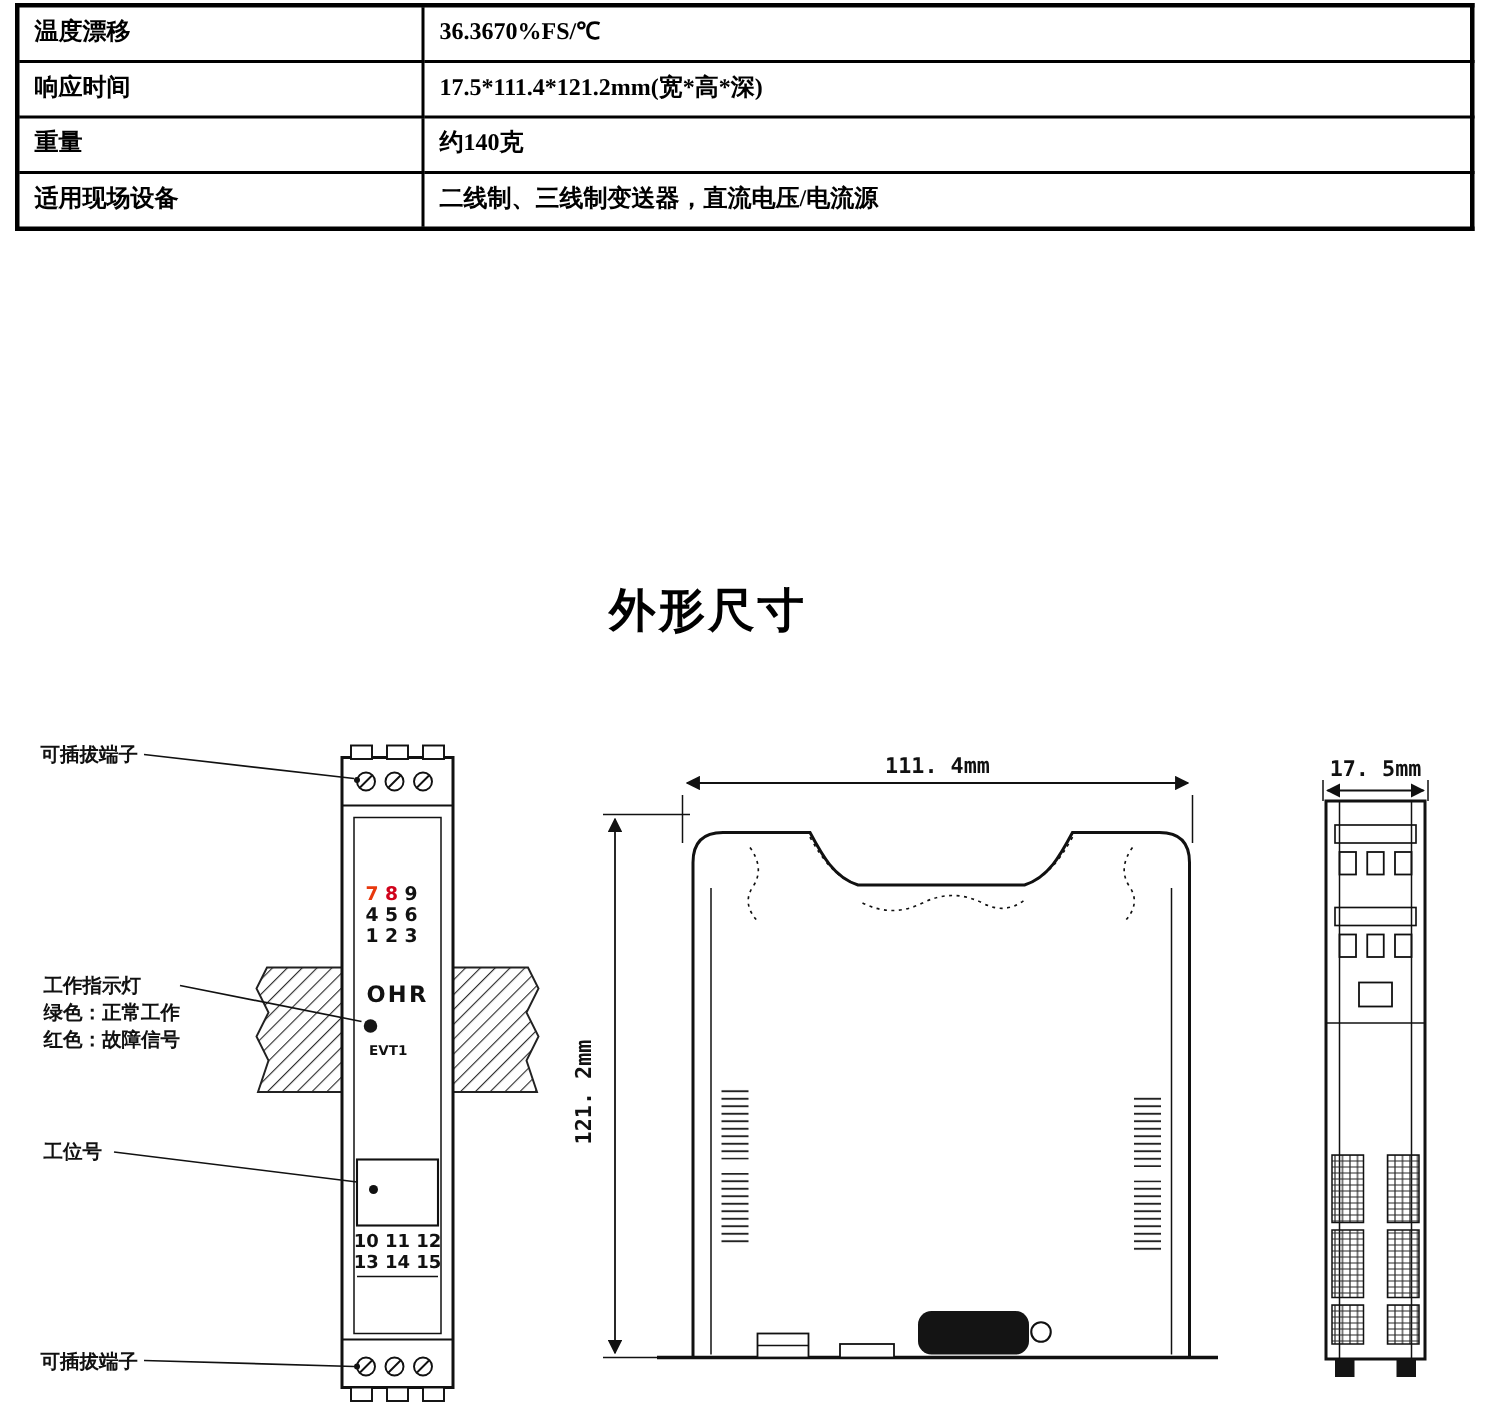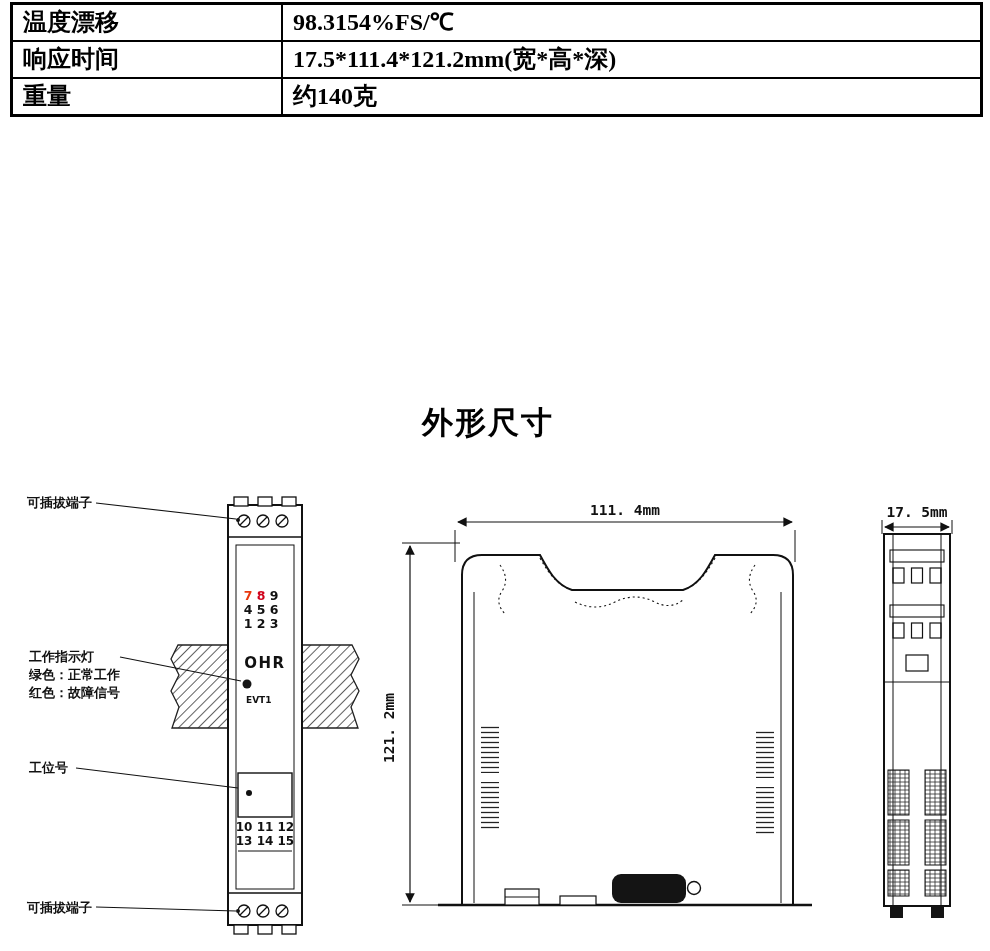--- a/index.html
+++ b/index.html
@@ -6,54 +6,58 @@
   body{width:990px;height:951px;position:relative;font-family:"Liberation Serif",serif;color:#000;overflow:hidden;}
   .page{position:absolute;inset:0;background:#fff;}
 
   table.spec-table{
     position:absolute;top:2px;left:10px;width:973px;
     border-collapse:collapse;border:3px solid #000;
     table-layout:fixed;
   }
   table.spec-table td{
     border:2px solid #000;
-    font-weight:bold;font-size:24px;line-height:1.15;
+    font-weight:bold;font-size:16px;line-height:1.15;
     height:31px;padding:2px 10px;vertical-align:middle;
     font-family:"Liberation Serif",serif;
     white-space:nowrap;overflow:hidden;
   }
   td.label-col{width:248px;}
 
   .section-title{
-    position:absolute;top:386px;left:0;width:944px;margin:16px;
+    position:absolute;top:386px;left:0;width:944px;margin:0;
     text-align:center;font-size:31px;font-weight:bold;
     font-family:Liberation Serif, serif;letter-spacing:2px;
   }
 
   svg.drawing{position:absolute;top:470px;left:0;}
   svg text{user-select:none;}
 </style>
 </head>
 <body>
 
 <div class="page">
 
   <table class="spec-table">
     <tbody>
       <tr>
         <td class="label-col">温度漂移</td>
-        <td>98.3154%FS/℃</td>
+        <td>36.3670%FS/℃</td>
       </tr>
       <tr>
         <td class="label-col">响应时间</td>
         <td>17.5*111.4*121.2mm(宽*高*深)</td>
       </tr>
       <tr>
         <td class="label-col">重量</td>
         <td>约140克</td>
+      </tr>
+      <tr>
+        <td class="label-col">适用现场设备</td>
+        <td>二线制、三线制变送器，直流电压/电流源</td>
       </tr>
     </tbody>
   </table>
 
   <h2 class="section-title">外形尺寸</h2>
 
   <svg class="drawing" width="990" height="481" viewBox="0 0 990 481">
     <defs>
       <pattern id="hatch" width="7" height="7" patternUnits="userSpaceOnUse" patternTransform="rotate(45)">
         <line x1="0" y1="0" x2="0" y2="7" stroke="#2a2a2a" stroke-width="1.5"></line>

